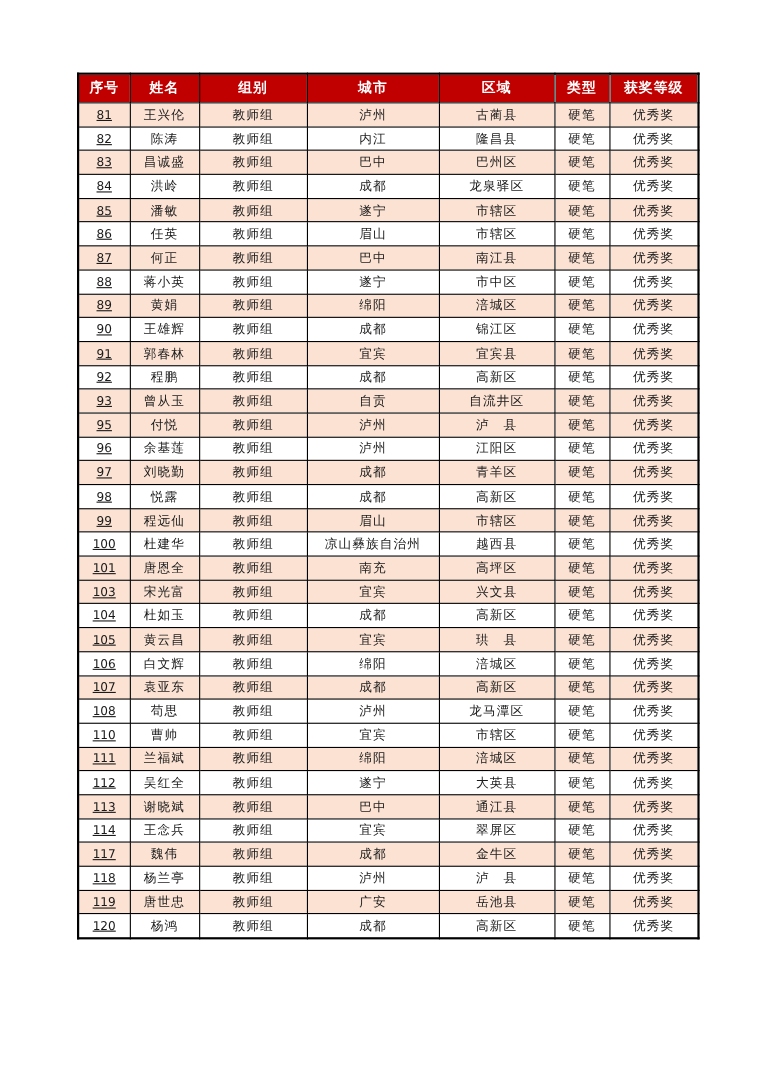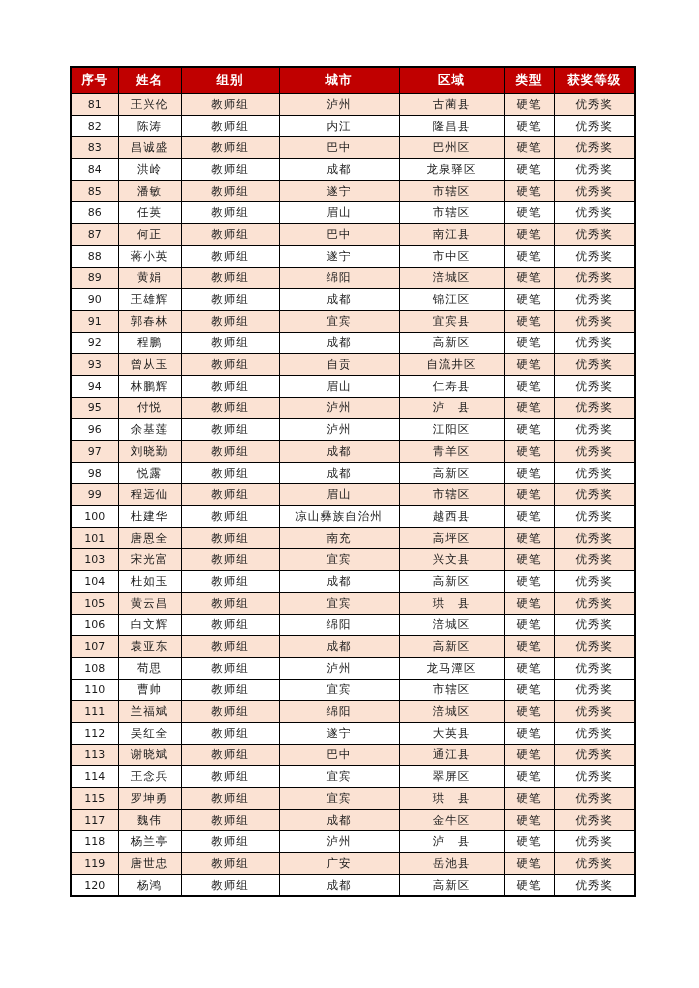--- a/index.html
+++ b/index.html
@@ -45,20 +45,21 @@
     color:var(--cell-fg,#1a1a1a);
     background:var(--row-bg,#ffffff);
     letter-spacing:1px;
   }
   table.award tr.alt td{
     background:var(--row-alt-bg,#FBE2D3);
   }
   table.award td.num{
     letter-spacing:0;
     font-size:11px;
+    text-decoration:underline;
   }
 </style>
 </head>
 <body style="--header-bg: #C00000; --header-fg: #FFFFFF; --row-bg: #FFFFFF; --row-alt-bg: #FBE2D3; --border-color: #000000; --cell-fg: #1A1A1A; --page-bg: #ffffff;">
 
 <div class="page">
   <table class="award">
     <colgroup>
       <col style="width:47px">
       <col style="width:63px">
@@ -190,29 +191,20 @@
         </tr>
         <tr class="alt">
           <td class="num">93</td>
           <td>曾从玉</td>
           <td>教师组</td>
           <td>自贡</td>
           <td>自流井区</td>
           <td>硬笔</td>
           <td>优秀奖</td>
         </tr>
-        <tr>
-          <td class="num">94</td>
-          <td>林鹏辉</td>
-          <td>教师组</td>
-          <td>眉山</td>
-          <td>仁寿县</td>
-          <td>硬笔</td>
-          <td>优秀奖</td>
-        </tr>
         <tr class="alt">
           <td class="num">95</td>
           <td>付悦</td>
           <td>教师组</td>
           <td>泸州</td>
           <td>泸　县</td>
           <td>硬笔</td>
           <td>优秀奖</td>
         </tr>
         <tr>
@@ -358,29 +350,20 @@
           <td>通江县</td>
           <td>硬笔</td>
           <td>优秀奖</td>
         </tr>
         <tr>
           <td class="num">114</td>
           <td>王念兵</td>
           <td>教师组</td>
           <td>宜宾</td>
           <td>翠屏区</td>
-          <td>硬笔</td>
-          <td>优秀奖</td>
-        </tr>
-        <tr class="alt">
-          <td class="num">115</td>
-          <td>罗坤勇</td>
-          <td>教师组</td>
-          <td>宜宾</td>
-          <td>珙　县</td>
           <td>硬笔</td>
           <td>优秀奖</td>
         </tr>
         <tr class="alt">
           <td class="num">117</td>
           <td>魏伟</td>
           <td>教师组</td>
           <td>成都</td>
           <td>金牛区</td>
           <td>硬笔</td>

